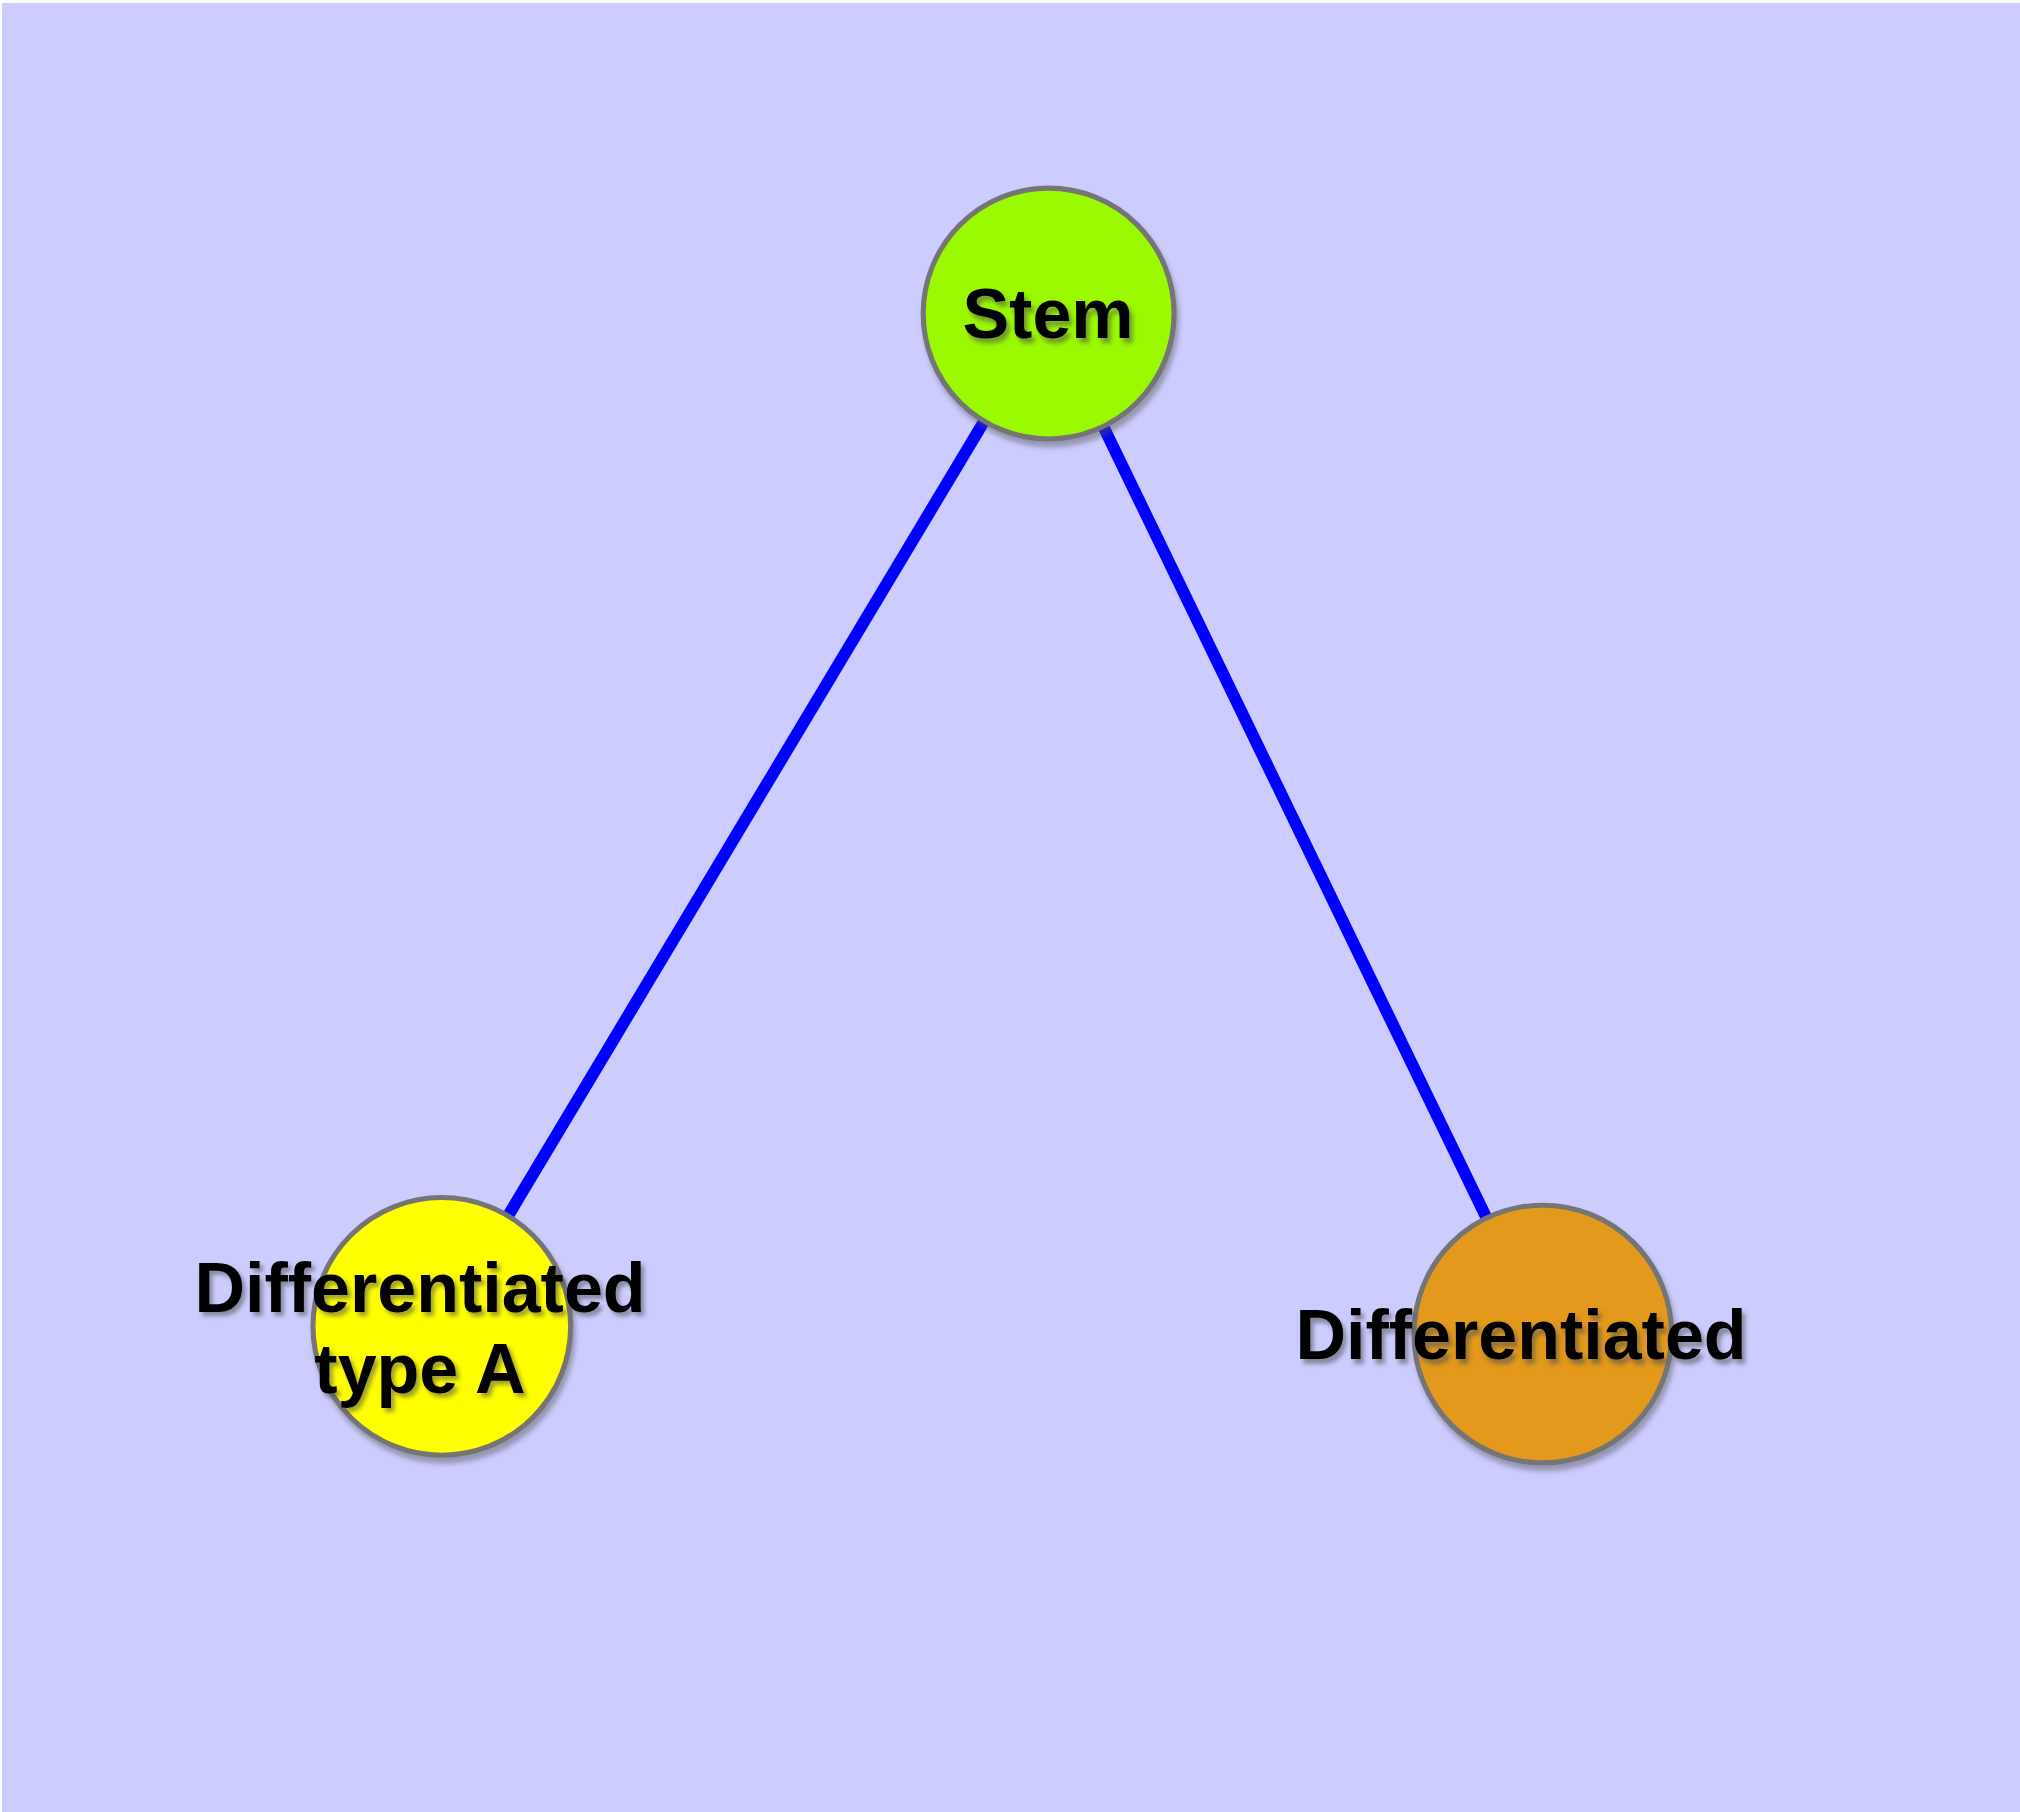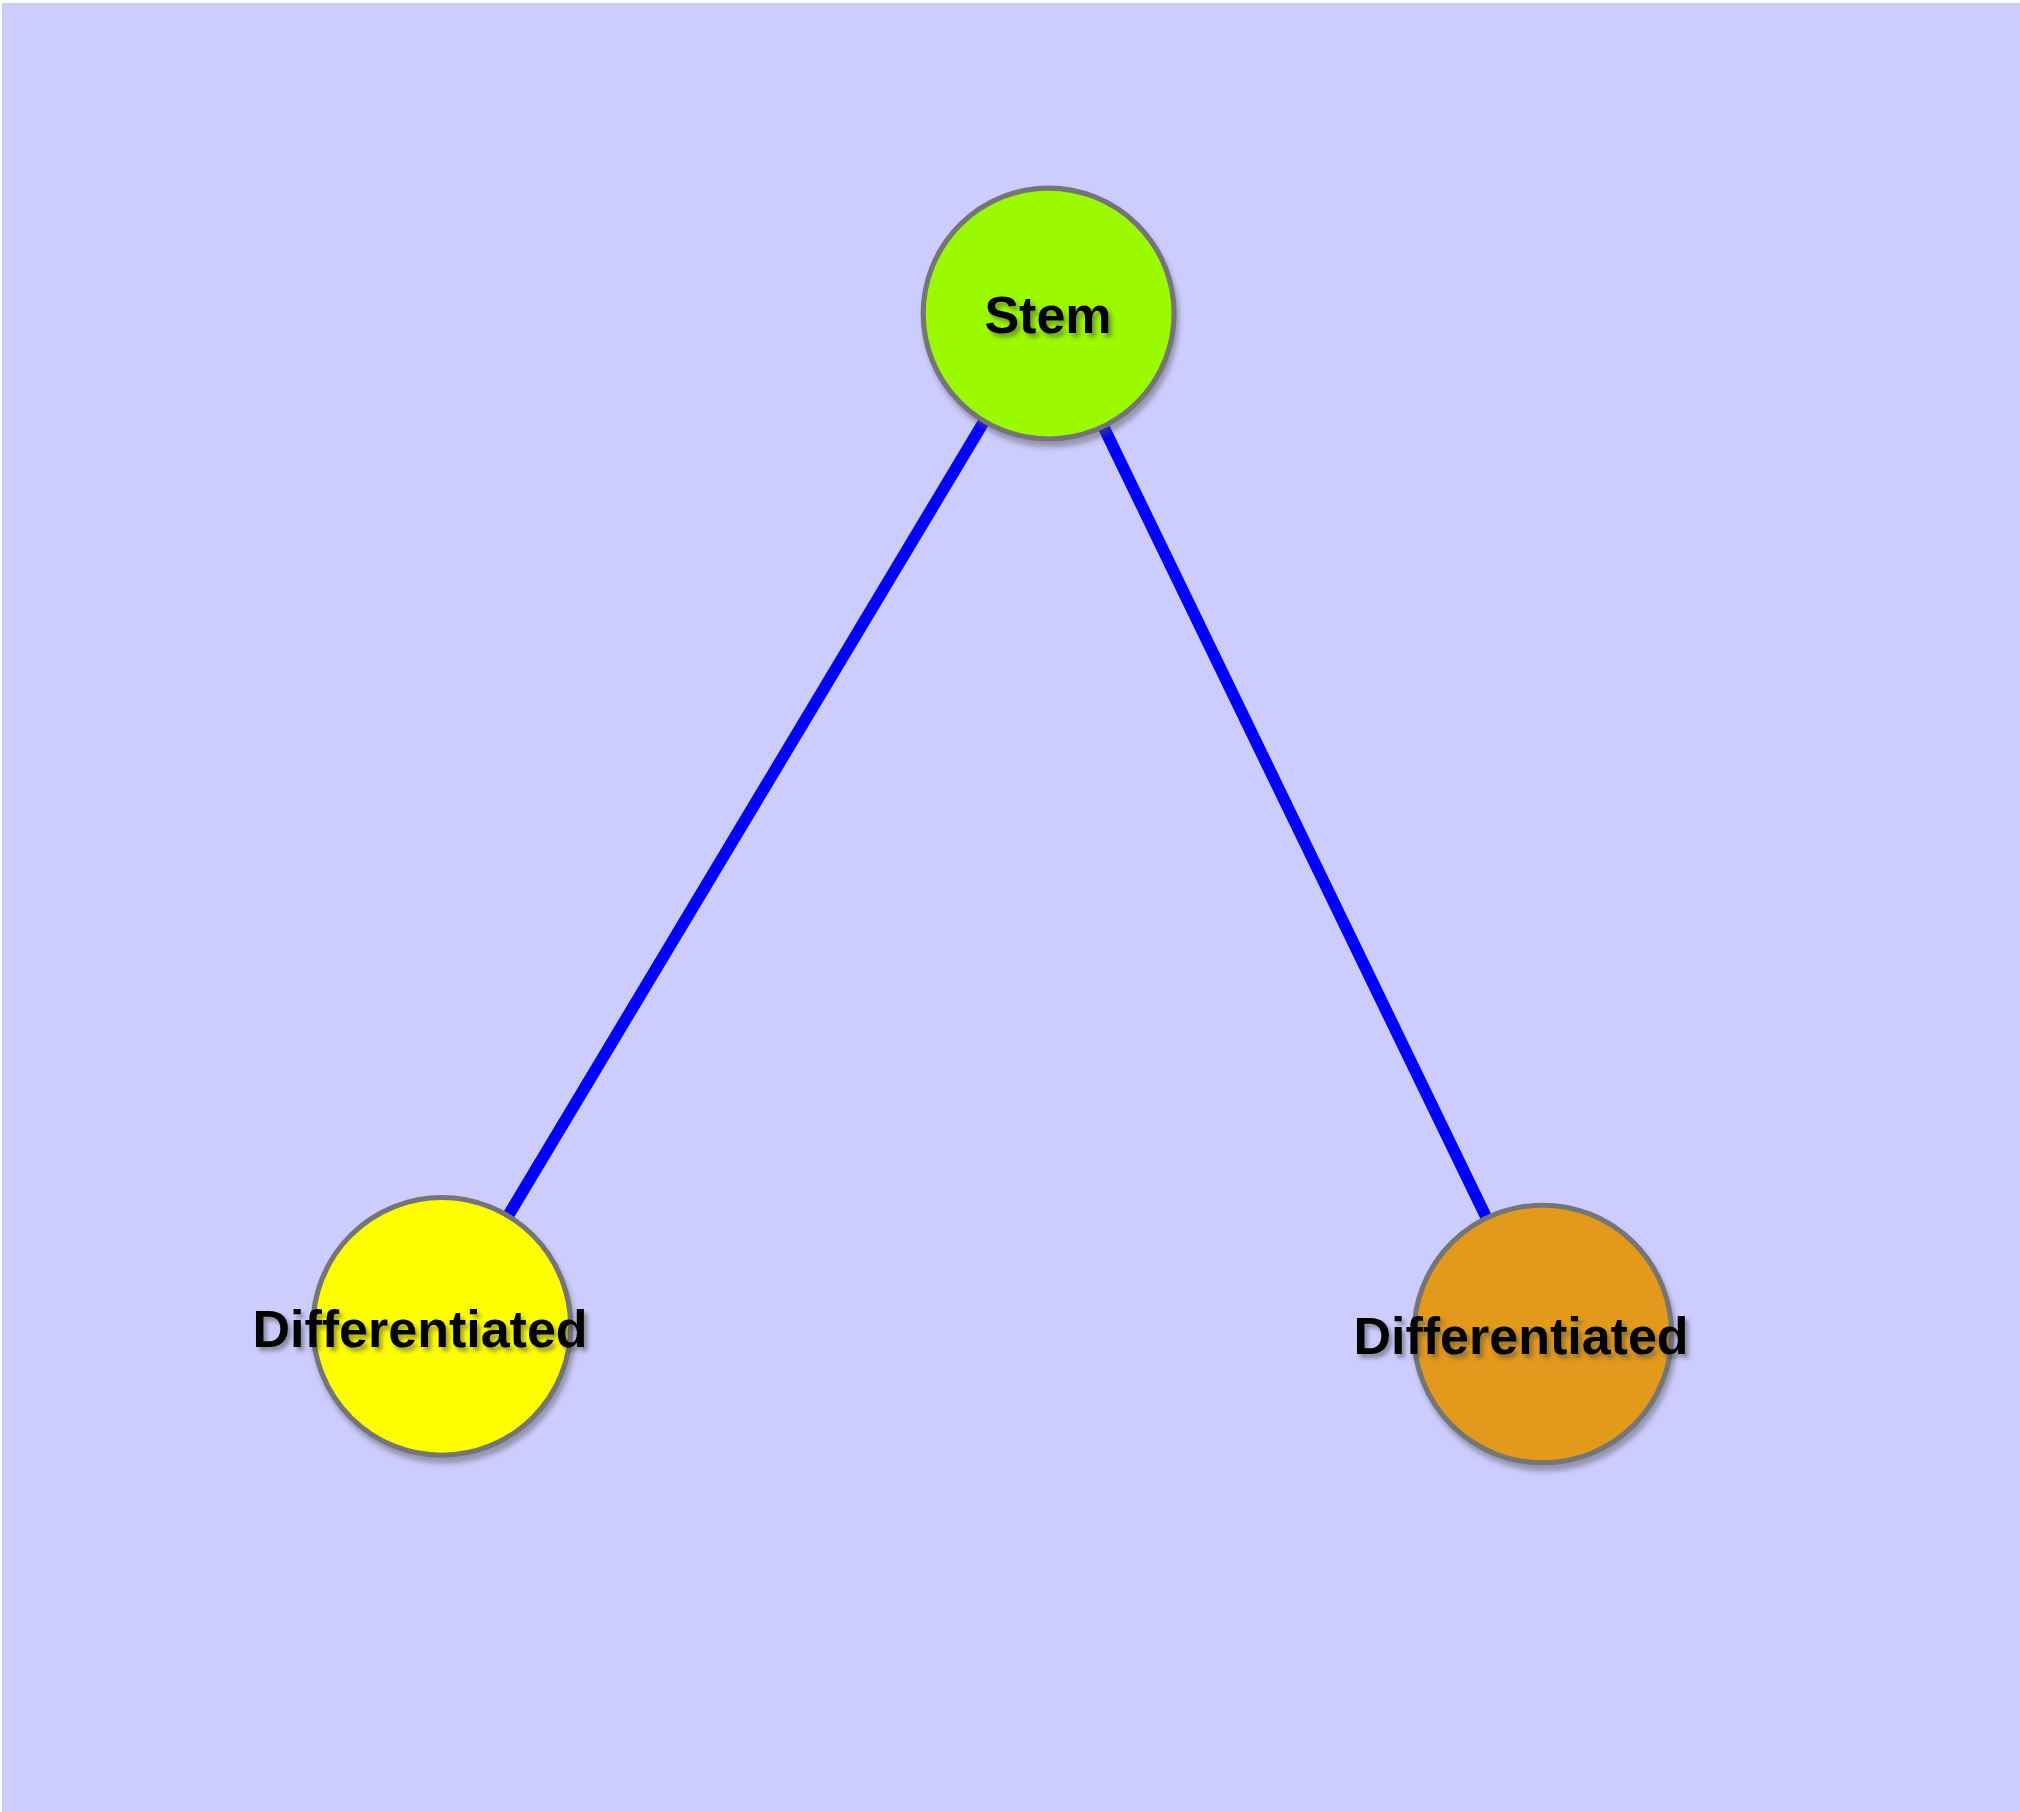--- a/index.html
+++ b/index.html
@@ -30,21 +30,21 @@
   }
   .graph-svg {
     position: absolute;
     left: 0; top: 0;
     width: 2021px;
     height: 1812px;
   }
   .node-label {
     position: absolute;
     transform: translate(-50%, -50%);
-    font-size: 52px;
+    font-size: 70px;
     font-weight: bold;
     line-height: 1.16;
     color: #000000;
     white-space: nowrap;
     text-align: center;
     text-shadow: 3.4px 4.2px 4.2px rgba(80, 80, 80, 0.55);
   }
 </style>
 </head>
 <body>
@@ -68,20 +68,21 @@
     <circle cx="521" cy="1565" r="152" fill="#FFFF00" stroke="#757575" stroke-width="6" filter="url(#nodeShadow)"></circle>
     <circle cx="1820" cy="1574" r="152" fill="#E2991F" stroke="#757575" stroke-width="6" filter="url(#nodeShadow)"></circle>
   </svg>
 
   <div class="node-label" style="left:1048px; top:315px;">
     <span>Stem</span>
   </div>
 
   <div class="node-label" style="left:420px; top:1329px;">
     <div>Differentiated</div>
+    <div>type A</div>
   </div>
 
   <div class="node-label" style="left:1521px; top:1336px;">
     <div>Differentiated</div>
   </div>
 
 </div>
 
 
 </body></html>

